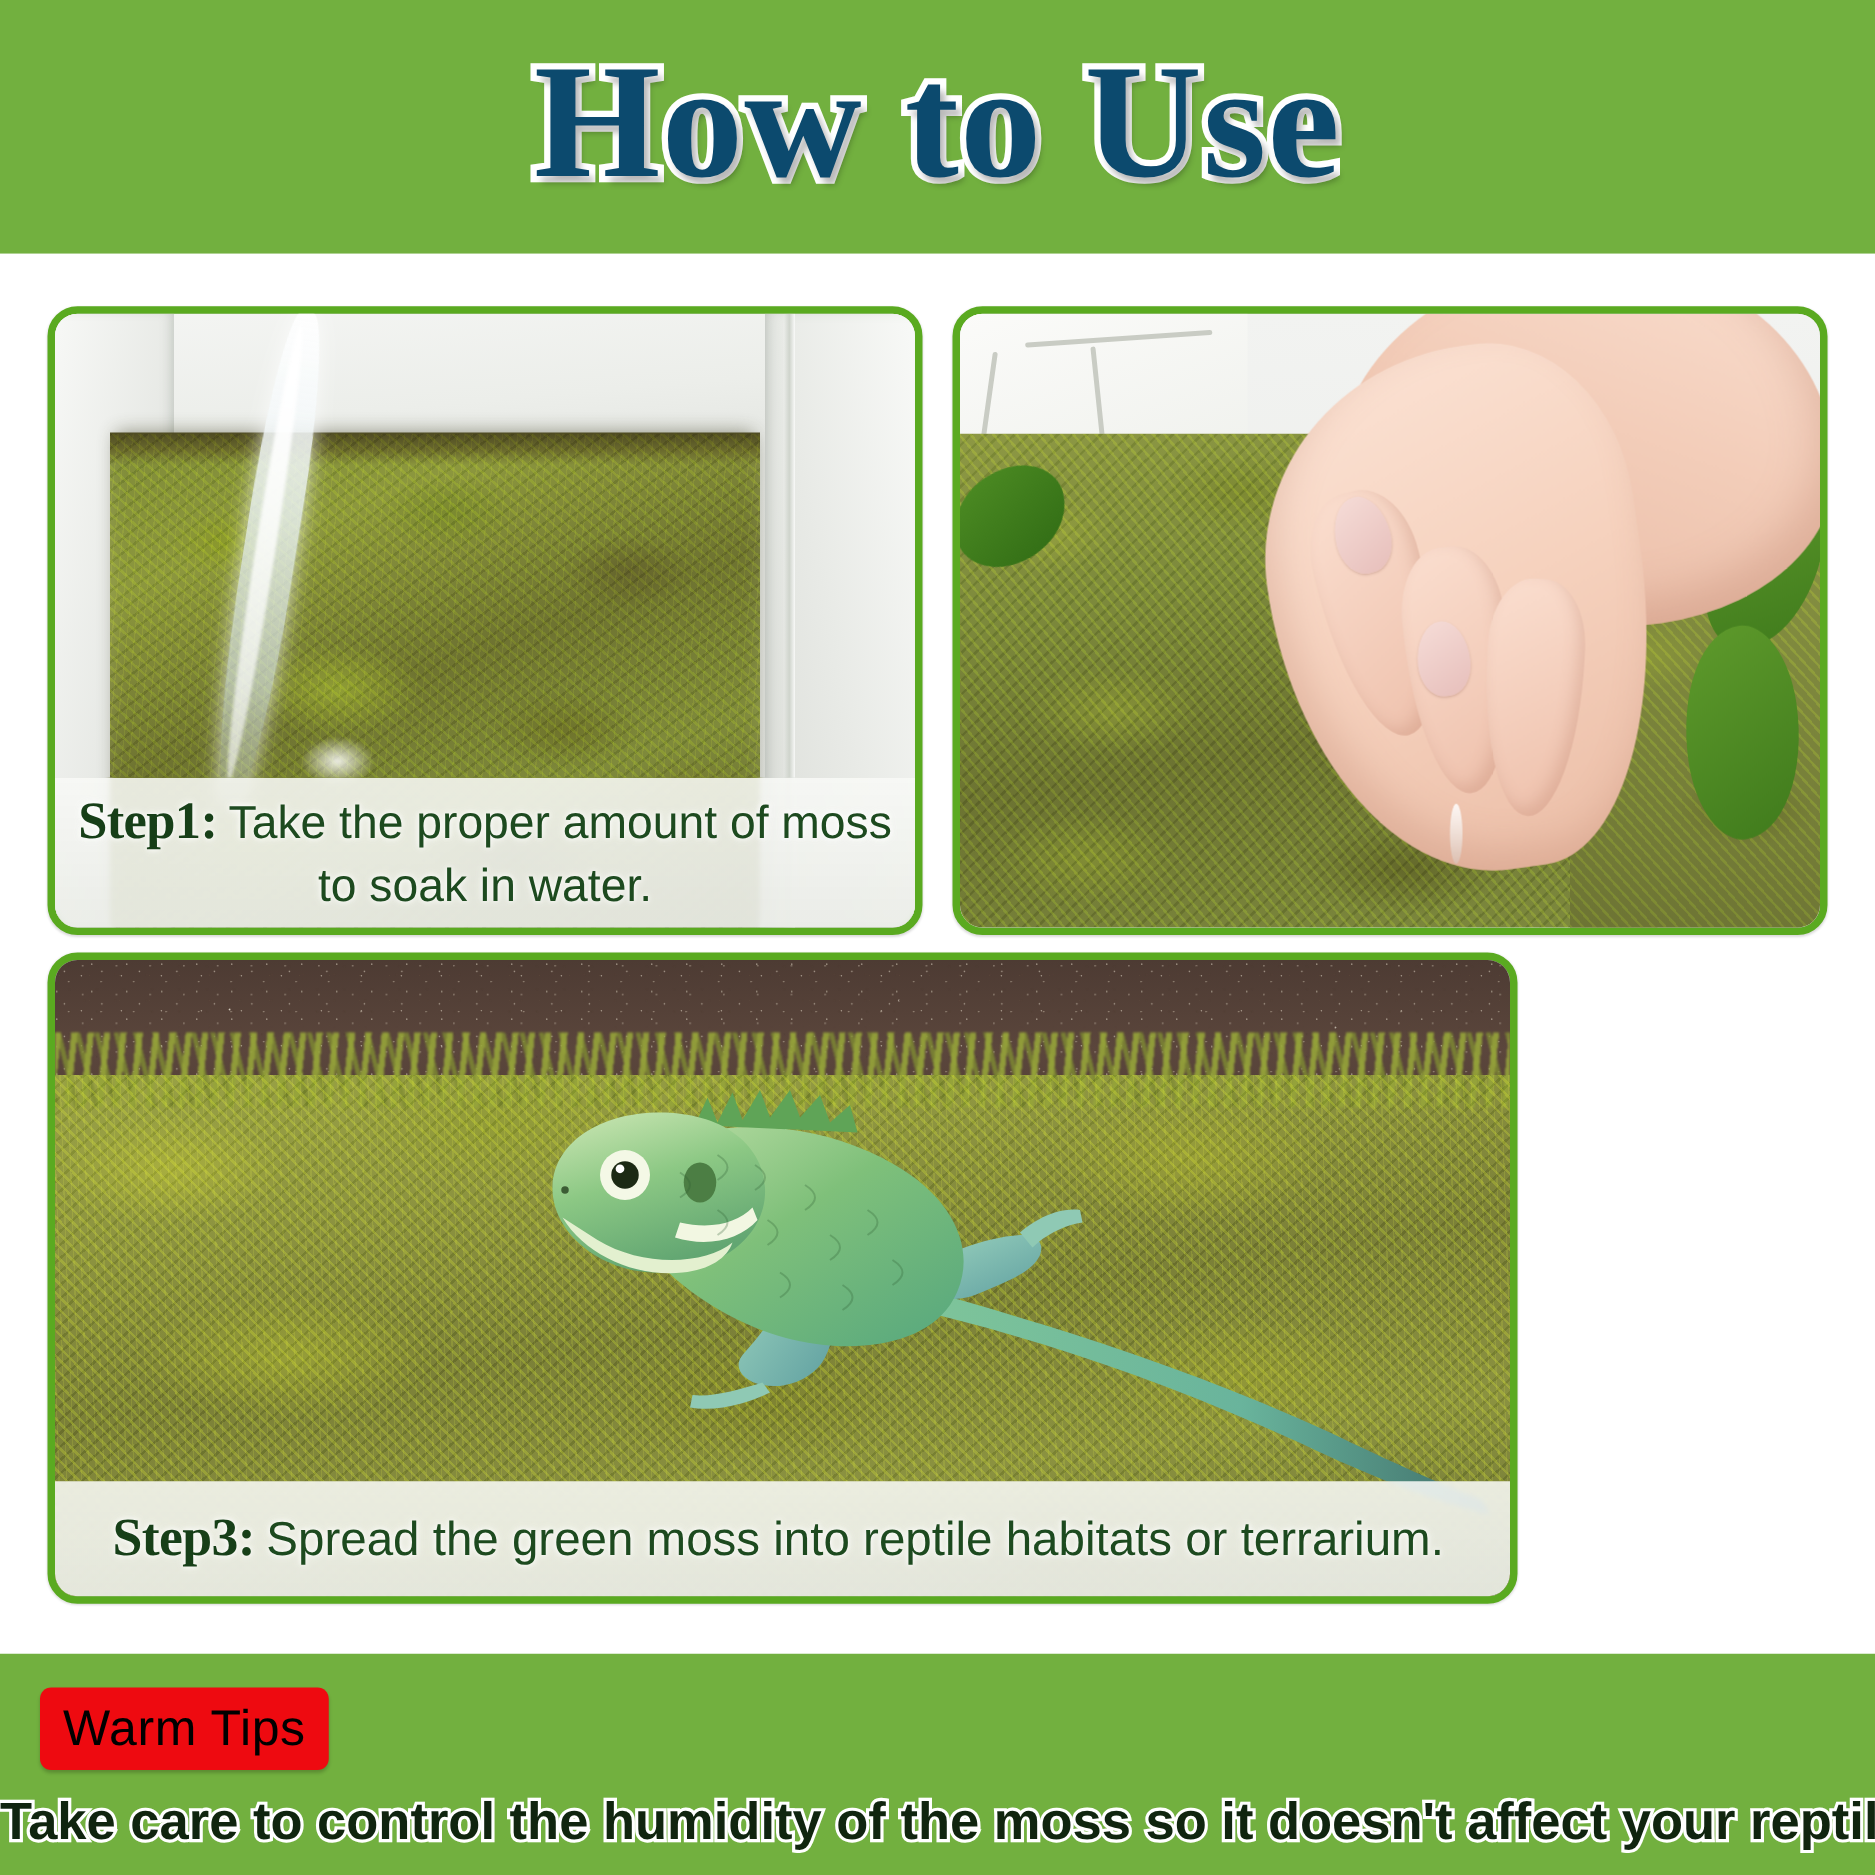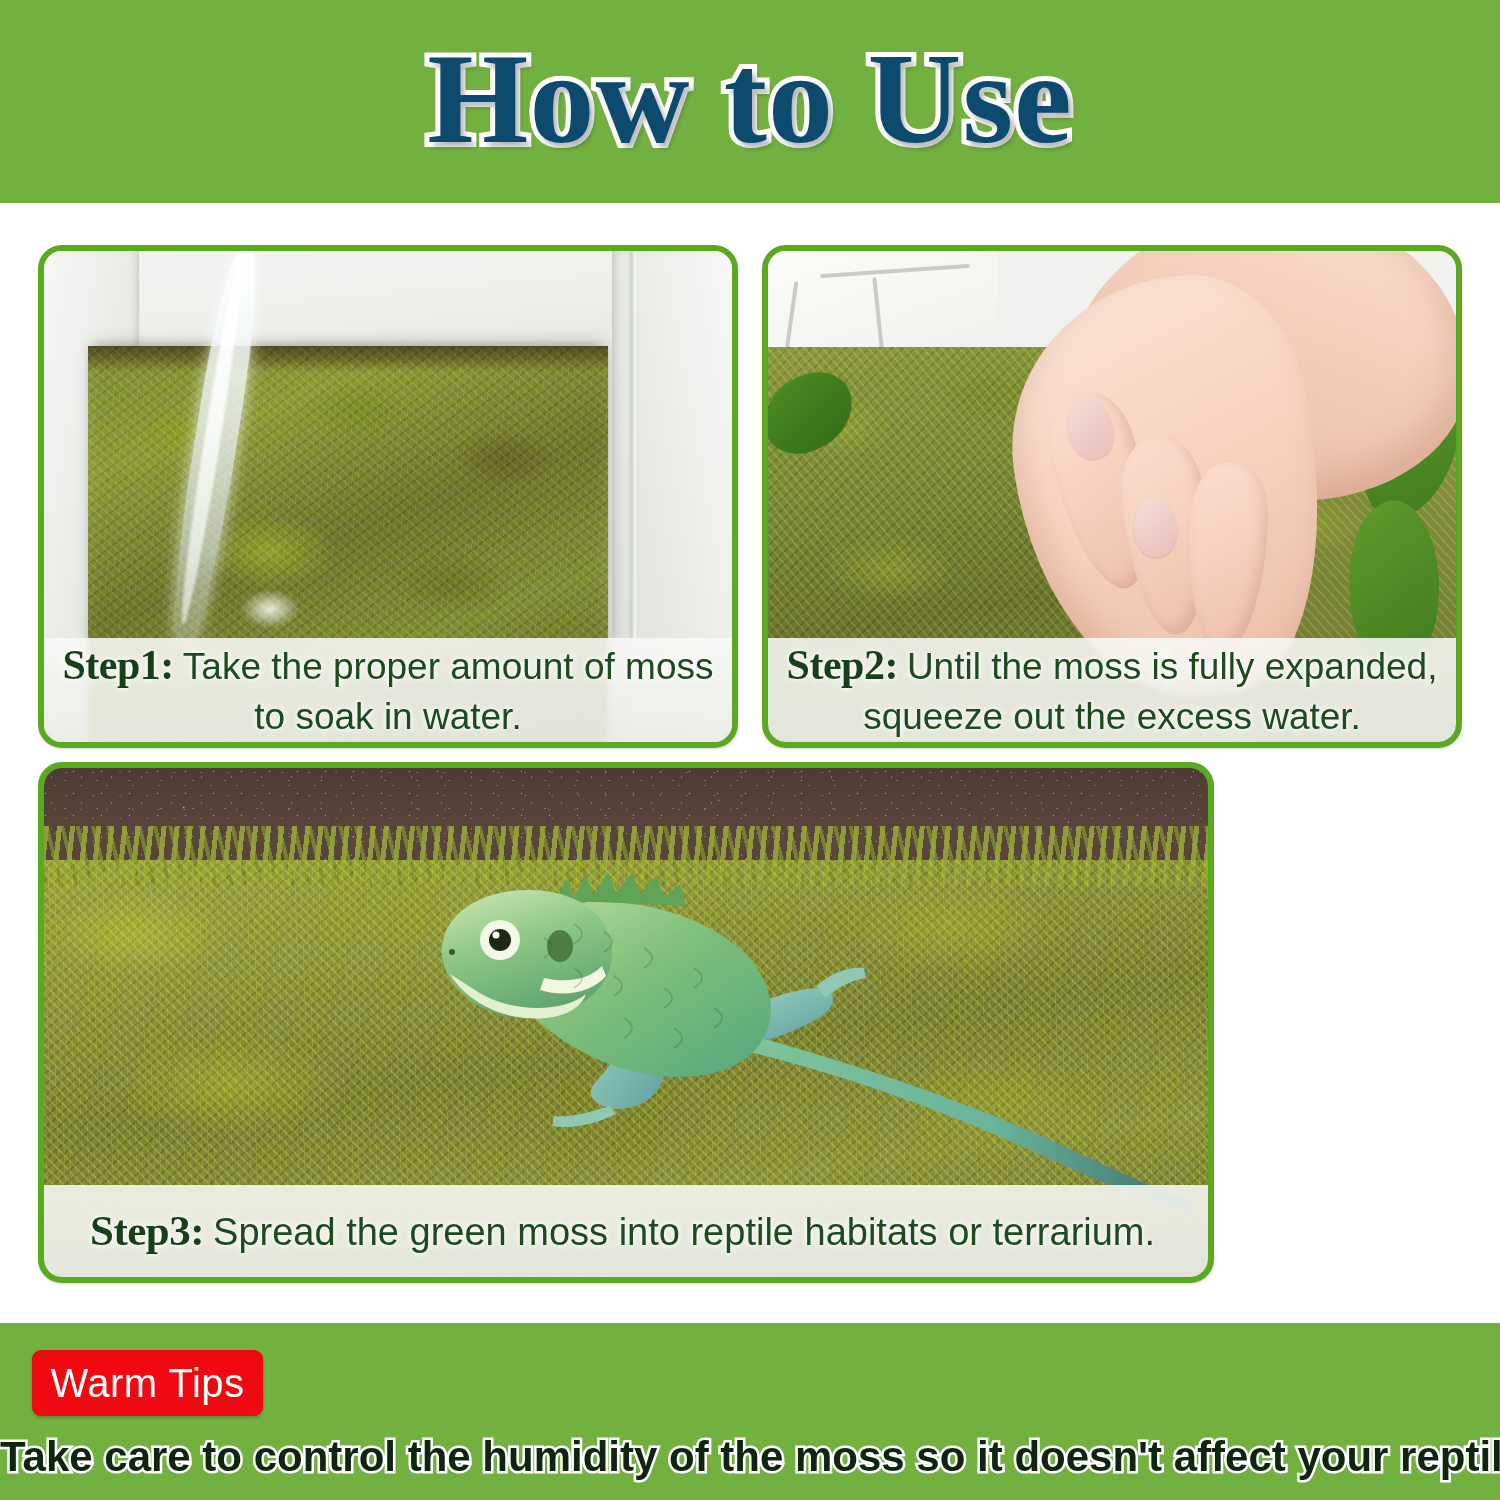--- a/index.html
+++ b/index.html
@@ -278,21 +278,21 @@
   .lizard{ position:absolute; left:380px; top:60px; width:780px; height:420px; }
 
   
   .caption{
     position:absolute; left:0; right:0; bottom:0;
     background:linear-gradient(180deg,rgba(248,249,246,.88),rgba(235,237,232,.93));
     backdrop-filter:blur(2px);
     display:flex; align-items:center;
     padding:8px 18px;
   }
-  .cap-ab{ height:104px; justify-content:center;margin-top:40px; }
+  .cap-ab{ height:120px; justify-content:center;margin-top:40px; }
   .cap-c { height:92px; justify-content:flex-start; padding-left:46px; }
 
   .cap-text{
     color:#1d4a1f;
     text-align:center;
     font-family:"Liberation Sans", sans-serif;
     font-weight:400;
     font-size:37px;
     line-height:1.32;
     text-shadow:0 0 4px rgba(255,255,255,.95), 0 0 8px rgba(255,255,255,.8);
@@ -315,21 +315,21 @@
   }
   .tips-badge{
     position:absolute; left:32px; top:27px;
     width:231px; height:66px;
     background:#ee0a10;
     border-radius:9px;
     display:flex; align-items:center; justify-content:center;
     box-shadow:0 2px 3px rgba(0,0,0,.2);
   }
   .tips-badge-label{
-    color:#ffffff;
+    color:#000000;
     font-size:40px;
     font-weight:400;
     letter-spacing:.5px;
     line-height:1;
     font-family:"Liberation Sans", sans-serif;
   }
   .footer-note{
     position:absolute; left:0; right:0; top:113px;
     text-align:center;
     font-family:"Liberation Sans", sans-serif;
@@ -391,25 +391,20 @@
         <div class="p2-squeeze"></div>
         <div class="p2-hand-upper"></div>
         <div class="p2-hand-lower"></div>
         <div class="p2-finger p2-f1"></div>
         <div class="p2-finger p2-f2"></div>
         <div class="p2-finger p2-f3"></div>
         <div class="p2-nail p2-n1"></div>
         <div class="p2-nail p2-n2"></div>
         <div class="p2-drip"></div>
       </div>
-      <div class="caption cap-ab">
-        <div class="cap-text">
-          <span class="step-label">Step2:</span><span>Until the moss is fully expanded, squeeze out the excess water.</span>
-        </div>
-      </div>
     </div>
 
     <div class="panel panel-c">
       <div class="photo">
         <div class="p3-soil"></div>
         <div class="p3-moss"></div>
 
         <svg class="lizard" viewBox="0 0 780 420">
           <defs>
             <linearGradient id="lzBody" x1="0" y1="0" x2="1" y2="1">

